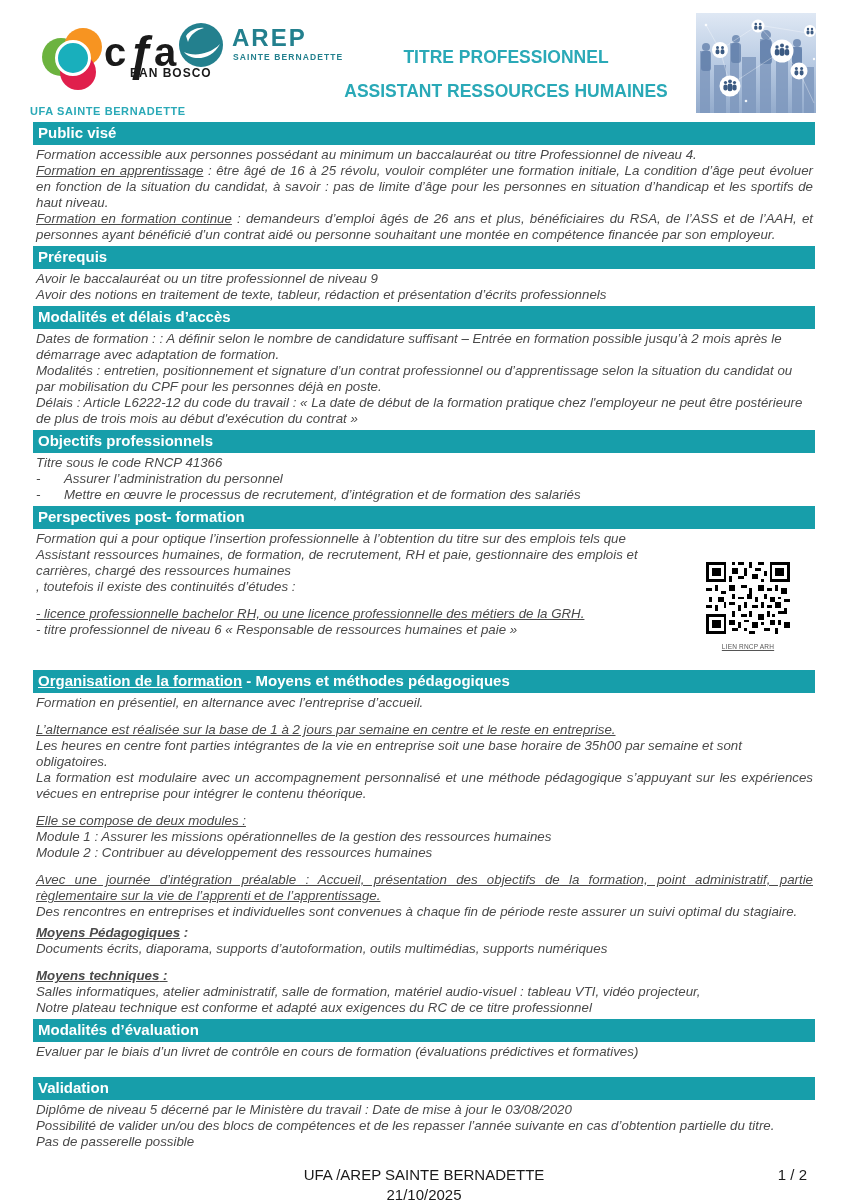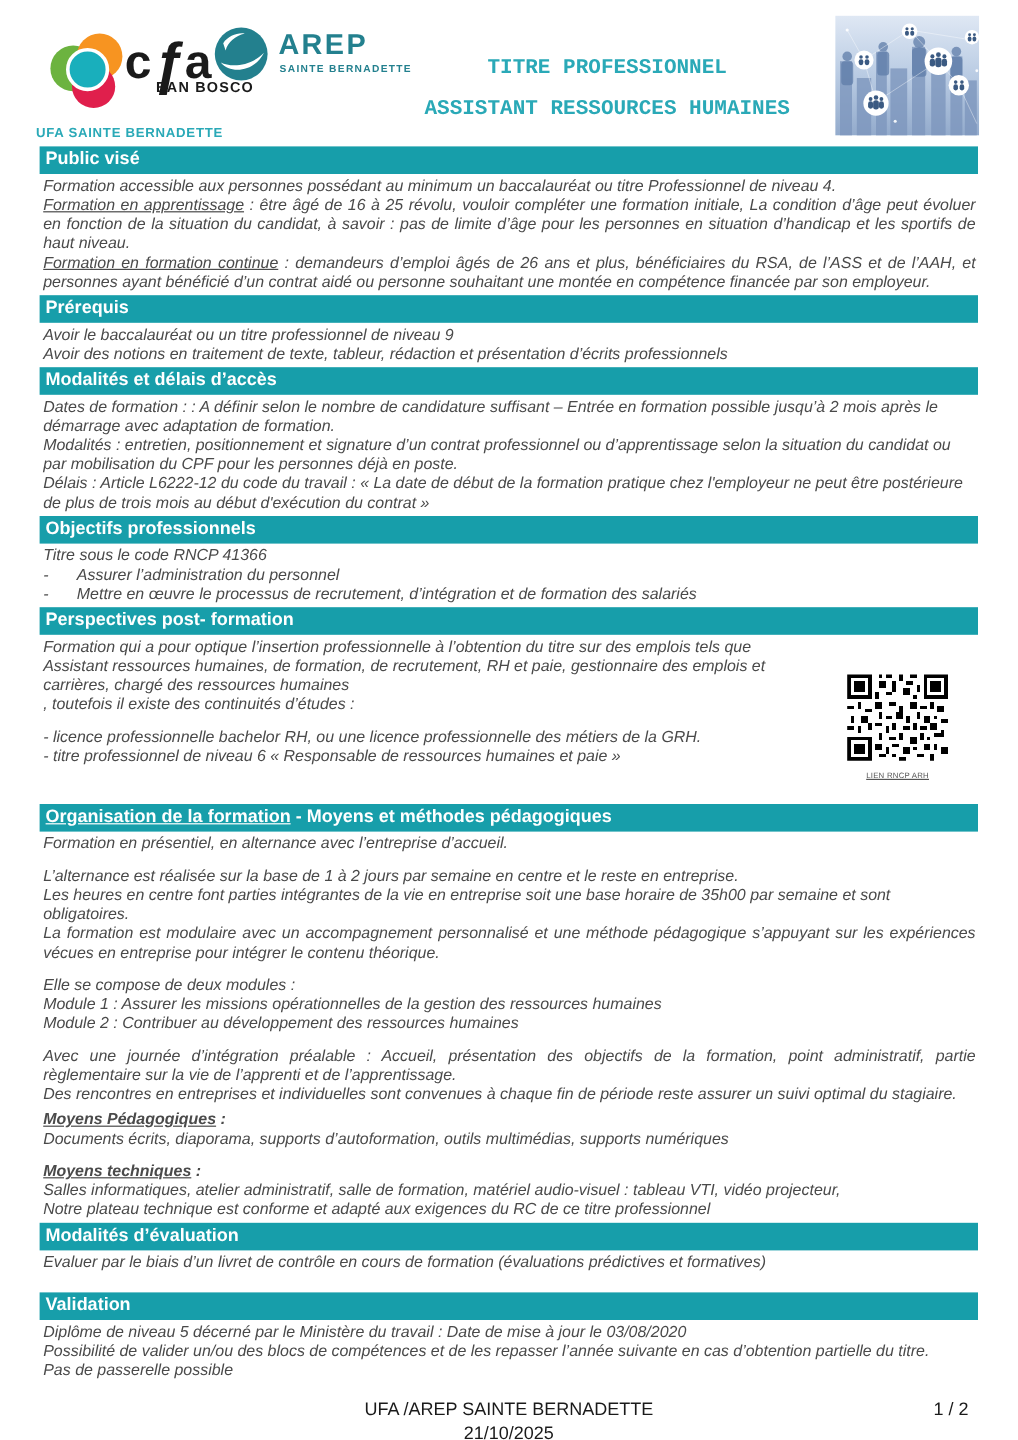--- a/index.html
+++ b/index.html
@@ -18,30 +18,30 @@
   .c-teal{left:13px;top:12px;width:30px;height:30px;background:#19AFBC;border:3px solid #ffffff;}
   .cfa-word{position:absolute;left:92px;top:6px;color:#1a1a1a;font-weight:bold;line-height:1;}
   .cfa-word .big{font-size:40px;letter-spacing:1px;}
   .cfa-word .fch{font-size:48px;font-style:italic;position:relative;top:4px;}
   .cfa-sub{position:absolute;left:118px;top:46px;font-size:12px;font-weight:bold;color:#1a1a1a;letter-spacing:1px;}
   .ufa-cap{position:absolute;left:18px;top:85px;font-size:11px;font-weight:bold;color:#2AA9B7;letter-spacing:.6px;}
   .arep{position:absolute;left:178px;top:20px;width:180px;height:60px;}
   .arep-ic{position:absolute;left:0;top:2px;width:46px;height:46px;}
   .arep-word{position:absolute;left:54px;top:6px;color:#23808E;font-weight:bold;font-size:24px;letter-spacing:2px;line-height:1;}
   .arep-sub{position:absolute;left:55px;top:32px;color:#23808E;font-size:8.5px;font-weight:bold;letter-spacing:1.1px;}
-  .doc-title{position:absolute;left:330px;top:40px;width:352px;text-align:center;color:#2AA9B7;font-weight:bold;font-size:17.5px;line-height:34px;font-family:Liberation Mono, monospace;}
+  .doc-title{position:absolute;left:330px;top:40px;width:352px;text-align:center;color:#2AA9B7;font-weight:bold;font-size:17.5px;line-height:34px;}
   .photo{position:absolute;right:32px;top:13px;width:120px;height:100px;}
 
   
   .bar{background:#179EAA;color:#ffffff;font-weight:bold;font-size:15px;padding:2px 4px 3px 5px;line-height:18px;}
   .u{text-decoration:underline;}
   .sec-body{color:#4a4a4a;font-style:italic;font-size:13.3px;line-height:16px;padding:2px 2px 3px 3px;}
   .sec-body p{margin:0;}
   .jst{text-align:justify;}
-  .gap{margin-top:11px !important;}
+  .gap{margin-top:11px !important;text-decoration:underline;}
   .sgap{margin-top:5px !important;font-style:italic;}
   .bullet{display:flex;margin-left:55px;}
   .bullet .dash{width:28px;}
   .indent{margin-left:55px;font-weight:bold;}
   .persp{position:relative;min-height:132px;}
   .persp-text{width:640px;}
   .qr-wrap{position:absolute;right:24px;top:33px;width:86px;text-align:center;}
   .qr-cap{font-size:6.5px;font-style:normal;color:#555;text-decoration:underline;letter-spacing:.2px;margin-top:1px;}
   .mt-org{margin-top:4px;}
 

